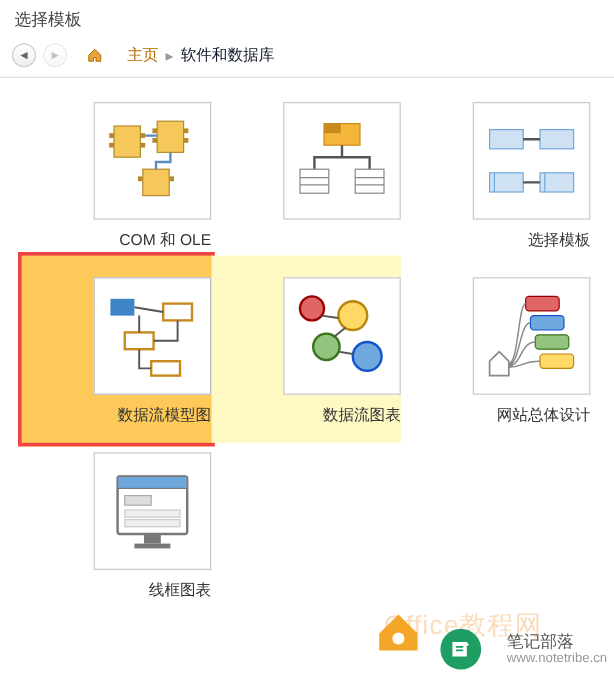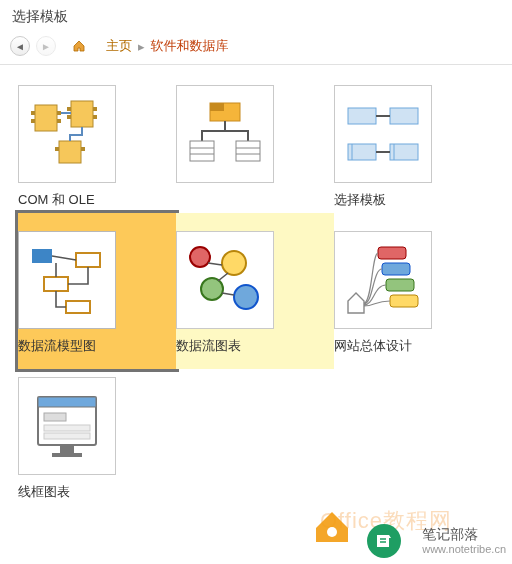--- a/index.html
+++ b/index.html
@@ -33,33 +33,33 @@
     align-items: center;
     justify-content: center;
     background: linear-gradient(#fff,#eee);
     font-size: 10px;
     color: #666;
     cursor: pointer;
   }
   .nav-btn.disabled { opacity:0.4; cursor:default; }
   .home-link { color:#b36b00; display:flex; align-items:center; gap:20px; cursor:pointer; }
   .crumb-sep { color:#999; }
-  .crumb-current { color:#c2410c; }
+  .crumb-current { color:#0f172a; }
   .grid {
     padding: 20px 18px 10px 18px;
     display: grid;
     grid-template-columns: repeat(3, 158px);
     column-gap: 0;
     row-gap: 22px;
   }
   .tile {
     width: 158px;
     display: flex;
     flex-direction: column;
-    align-items: flex-start;
+    align-items: flex-end;
     gap: 8px;
     cursor: pointer;
     position: relative;
   }
   .thumb {
     width: 98px;
     height: 98px;
     border: 1px solid #c9c9c9;
     background: #fff;
     display: flex;
@@ -68,21 +68,21 @@
     position: relative;
   }
   .label {
     font-size: 13px;
     color: #333;
     text-align: center;
   }
   
   .tile.selected {
     background: #fdc959;
-    border: 3px solid #737373;
+    border: 3px solid #ef4444;
     padding: 18px 0 14px 0;
     margin: -21px -3px -17px -3px;
     width: 164px;
   }
   .tile.selected .thumb { border-color:#b8b8b8; }
   
   .tile.hover {
     background: #fef9c3;
     padding: 18px 0 14px 0;
     margin: -18px 0 -14px 0;

